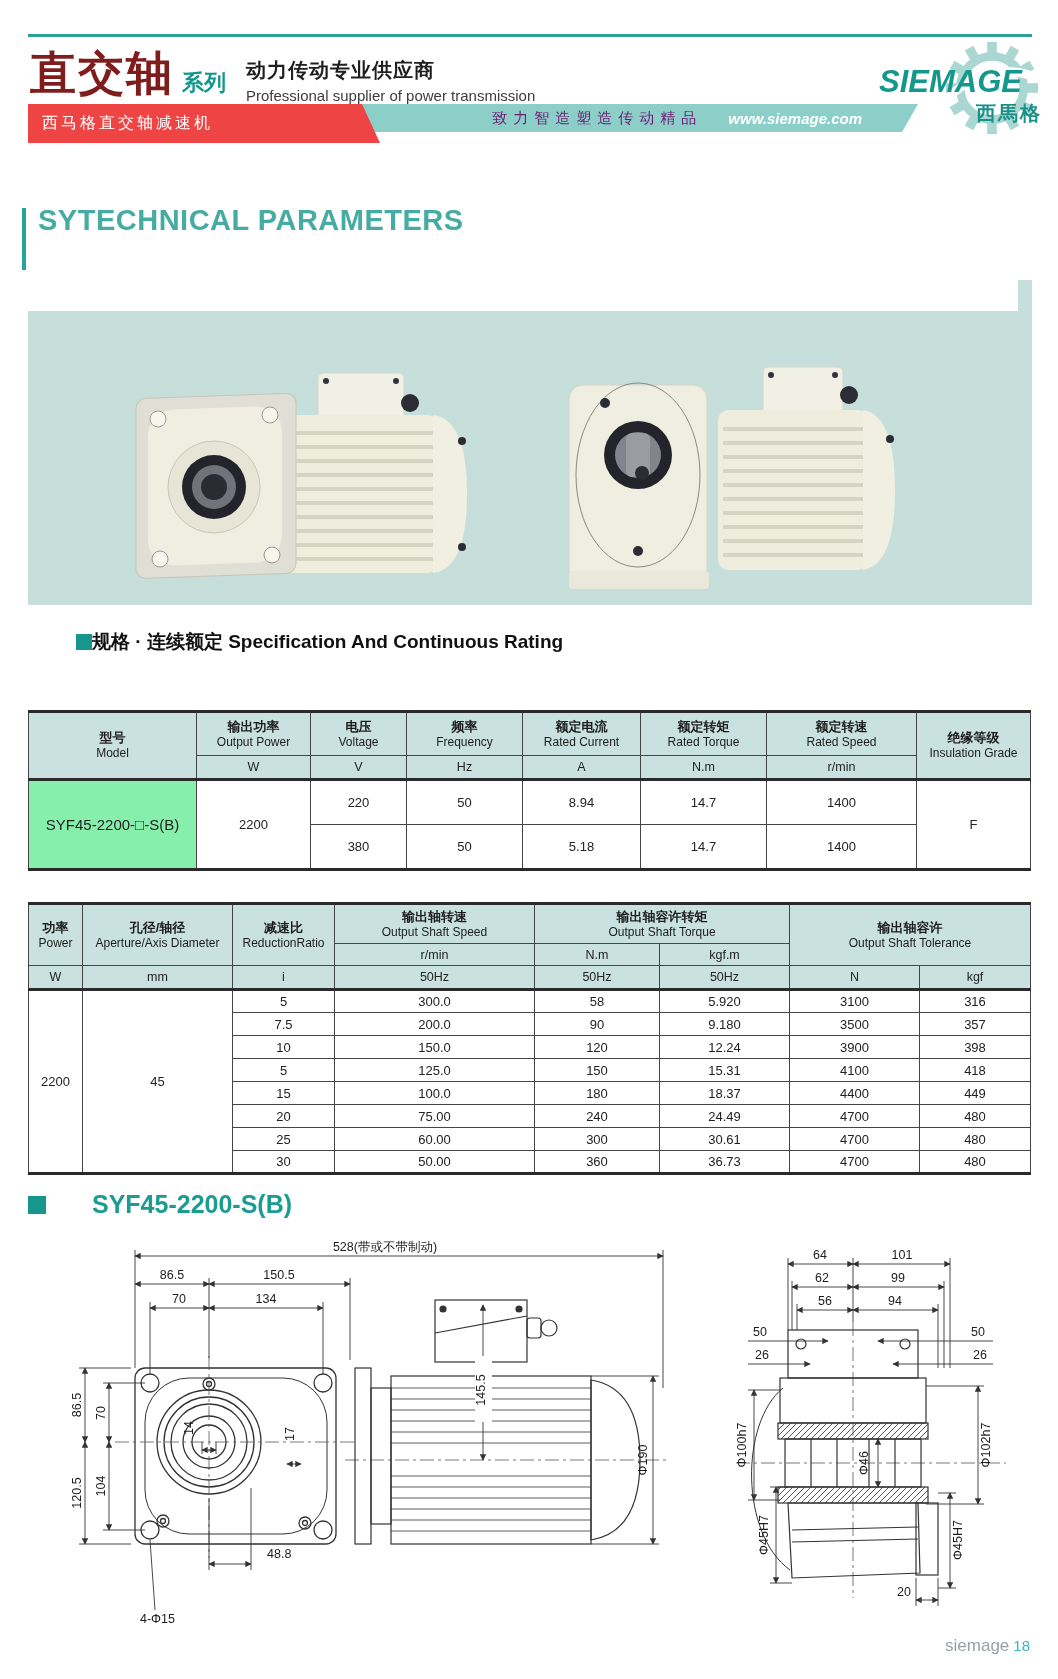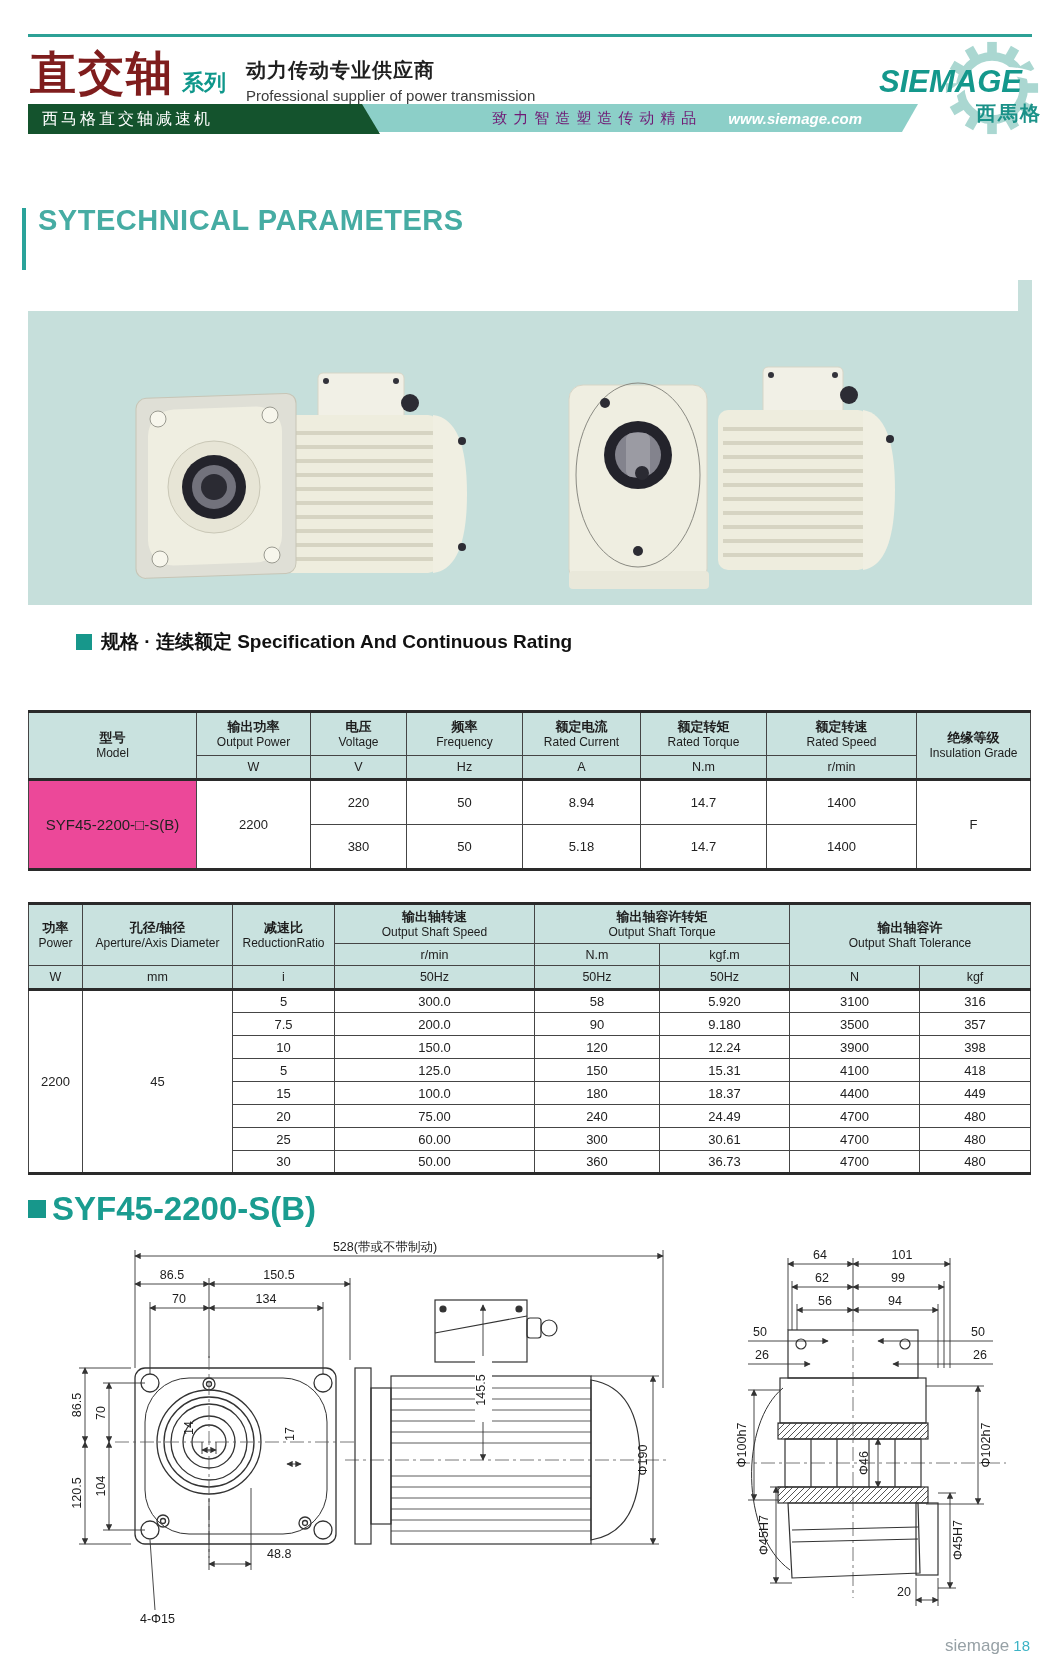--- a/index.html
+++ b/index.html
@@ -11,60 +11,60 @@
   .brand{left:30px;top:50px;display:flex;align-items:flex-end;}
   .brand-cn{font-size:46px;font-weight:bold;color:#7f1d1d;letter-spacing:2px;line-height:1;}
   .brand-suffix{font-size:22px;font-weight:bold;color:#0f978b;margin-left:8px;line-height:1.2;}
   .slogans{left:246px;top:57px;}
   .slogan-cn{font-size:20px;font-weight:bold;color:#1f1f1f;letter-spacing:1px;}
   .slogan-en{font-size:15px;color:#3c3c3c;margin-top:3px;}
   .banner{left:28px;top:104px;width:1004px;height:28px;}
   .banner-right{position:absolute;left:330px;top:0;width:560px;height:28px;background:#8ccfc8;
     clip-path:polygon(0 0,100% 0,calc(100% - 16px) 100%,0 100%);
     display:flex;align-items:center;justify-content:flex-end;gap:26px;padding-right:56px;box-sizing:border-box;}
-  .banner-left{position:absolute;left:0;top:0;width:352px;height:30px;background:#14532d;
+  .banner-left{position:absolute;left:0;top:0;width:352px;height:39px;background:#ef4444;
     clip-path:polygon(0 0,334px 0,352px 100%,0 100%);display:flex;align-items:center;}
   .banner-left span{color:#ffffff;font-size:16px;letter-spacing:3px;padding-left:14px;}
   .banner-slogan{color:#701a75;font-size:15px;letter-spacing:6px;}
   .banner-site{color:#ffffff;font-size:15px;font-weight:bold;font-style:italic;}
   .logo{left:858px;top:40px;width:190px;height:100px;}
   .logo-gear{position:absolute;right:8px;top:0;}
   .logo-text{position:absolute;right:26px;top:24px;font-size:31px;font-weight:bold;font-style:italic;color:#14988c;letter-spacing:0;}
   .logo-cn{position:absolute;right:6px;top:60px;font-family:"Liberation Serif",serif;font-size:20px;font-weight:bold;color:#1a9188;letter-spacing:2px;}
 
   
   .sec-title{left:22px;top:200px;padding-left:16px;}
   .sec-bar{position:absolute;left:0;top:8px;width:4px;height:62px;background:#2aa39a;}
   .sec-cn{font-family:"Liberation Serif",serif;font-size:31px;font-weight:bold;color:#0f968b;letter-spacing:1px;}
   .sec-en{font-size:29px;color:#46aca3;font-weight:700;margin-top:4px;letter-spacing:0.5px;}
 
   
   .photo-panel{left:28px;top:311px;width:1004px;height:294px;background:#c6dfdb;}
   .photo-tab{position:absolute;top:-31px;right:0;width:14px;height:31px;background:#c6dfdb;}
 
   
-  .spec-heading{left:28px;top:629px;display:flex;align-items:center;gap:9px;padding-left:48px;}
+  .spec-heading{left:28px;top:629px;display:flex;align-items:center;gap:0;padding-left:48px;}
   .sq{width:16px;height:16px;background:#17978b;display:inline-block;}
   .spec-heading-text{font-size:19px;font-weight:bold;color:#111;}
   .model-heading{left:28px;top:1190px;display:flex;align-items:center;gap:6px;}
   .sq2{width:18px;height:18px;background:#17978b;display:inline-block;}
-  .model-heading-text{font-size:33px;font-weight:bold;color:#1a9c90;}
+  .model-heading-text{font-size:25px;font-weight:bold;color:#1a9c90;margin-left:40px;}
 
   
   table.t{border-collapse:collapse;table-layout:fixed;width:1002px;
     border-top:3px solid #2a2a2a;border-bottom:3px solid #2a2a2a;}
   table.t th,table.t td{border:1px solid #454545;text-align:center;vertical-align:middle;padding:0;}
   table.t th{background:#c9e2df;font-weight:normal;}
   .hcn{display:block;font-size:13px;font-weight:600;color:#1c1c1c;line-height:1.25;}
   .hen{display:block;font-size:12px;font-weight:400;color:#1c1c1c;line-height:1.2;}
   .unit-row th{font-size:12.5px;}
   .unit-row{border-bottom:3px solid #2a2a2a;}
   .unit-row th,.unit-row td{border-bottom:3px solid #2a2a2a;background:#c9e2df;}
   td.val{font-size:13px;background:#fff;}
-  td.model-cell{font-size:15px;background:#ec4899;}
+  td.model-cell{font-size:15px;background:#86efac;}
   #table1{left:28px;top:710px;}
   #table1 .row-head{height:44px;}
   #table1 .unit-row{height:24px;}
   #table1 .data-row{height:45px;}
   #table2{left:28px;top:902px;}
   #table2 .row-head{height:40px;}
   #table2 .sub-row{height:22px;}
   #table2 .sub-row th{font-size:12.5px;}
   #table2 .unit-row{height:24px;}
   #table2 .data-row{height:23px;}

